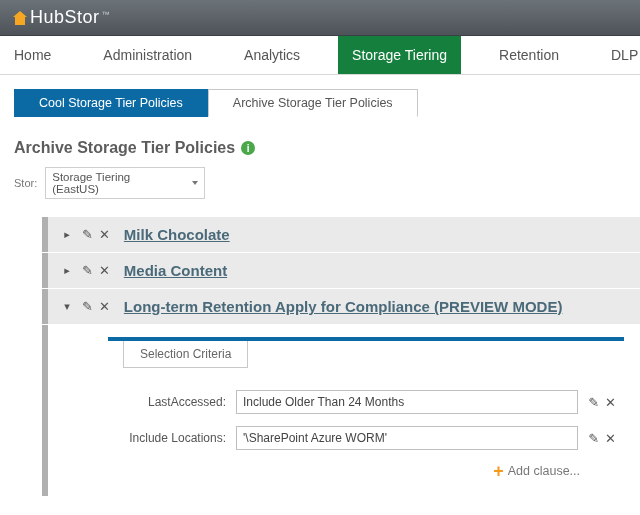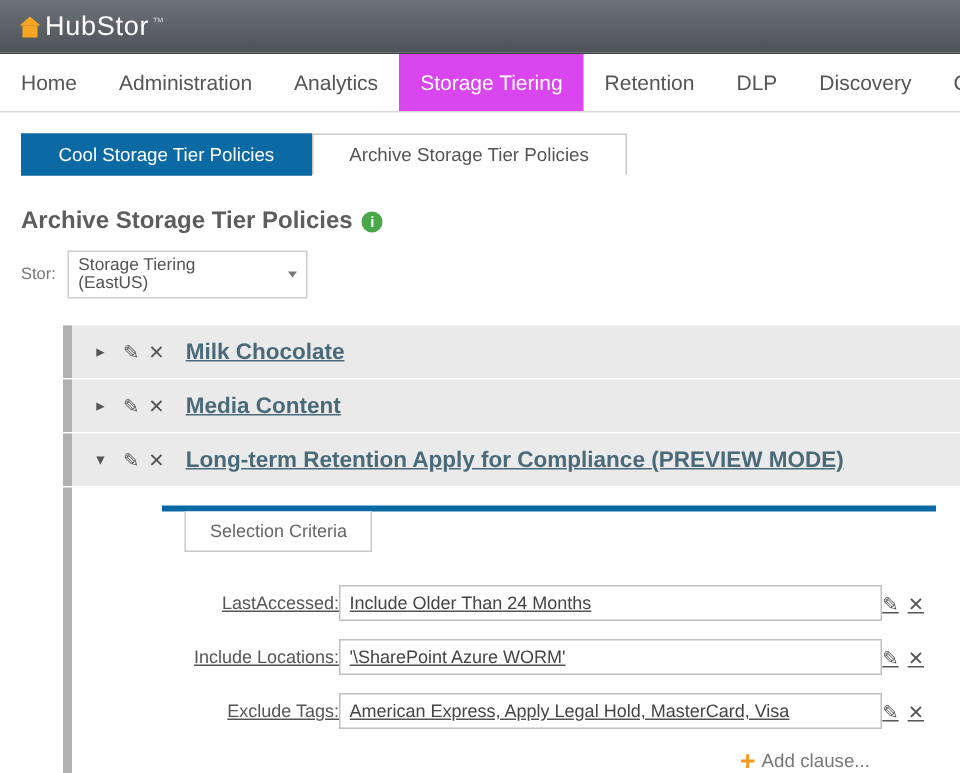--- a/index.html
+++ b/index.html
@@ -26,30 +26,31 @@
     gap: 0;
   }
   .brand-icon svg { display:block; }
   .brand-text { color: #fff; font-size: 18px; font-weight: 400; letter-spacing: .5px; }
   .brand-tm { color:#ccc; font-size:8px; margin-left:2px; margin-top:-6px;}
   
   .topnav {
     display: flex;
     border-bottom: 1px solid #d8d8d8;
     background:#fff;
+    gap:24px;
   }
   .topnav-item {
     padding: 11px 14px;
     font-size: 14px;
     color: #555;
     cursor: pointer;
     white-space: nowrap;
   }
   .topnav-item.active {
-    background: #d946ef;
+    background: #15803d;
     color: #fff;
   }
   
   .tabs-row {
     margin: 14px 0 0 14px;
     display: flex;
   }
   .tab {
     font-size: 12.5px;
     padding: 6px 24px;
@@ -122,21 +123,21 @@
   .expanded-gutter { width:6px; background:#b0b0b0; }
   .expanded-body { flex:1; padding:12px 16px 16px 60px; }
   .criteria-tabbar { background:#0b6aa3; height:4px; position:relative; margin-bottom:0;}
   .criteria-tabhost { display:flex;margin-left:15px; }
   .criteria-tab {
     background:#fff; border:1px solid #c8c8c8; border-top:none;
     padding:6px 16px; font-size:12px; color:#666;
     position:relative; top:0;
   }
   .criteria-content { padding:22px 8px 0 8px; }
-  .crit-row { display:flex; align-items:center; margin-bottom:12px;text-decoration:underline; }
+  .crit-row { display:flex; align-items:center; gap:10px; margin-bottom:12px; }
   .crit-label { width:110px; text-align:right; font-size:12px; color:#555; }
   .crit-input {
     flex:1; border:1px solid #bfbfbf; padding:4px 6px; font-size:12px; color:#444; background:#fff;
     height:24px;
   }
   .crit-actions { display:flex; gap:6px; color:#555; }
   .crit-actions span { cursor:pointer; font-size:13px; }
   .add-clause {
     display:flex; justify-content:flex-end; align-items:center; gap:4px;
     color:#777; font-size:12.5px; margin:6px 36px 0 0; cursor:pointer;
@@ -244,28 +245,20 @@
 
       <div class="crit-row">
         <div class="crit-label">Include Locations:</div>
         <input class="crit-input" value="'\SharePoint Azure WORM'" style="">
         <div class="crit-actions">
           <span class="pencil"></span>
           <span class="xmark"></span>
         </div>
       </div>
 
-      <div class="crit-row">
-        <div class="crit-label">Exclude Tags:</div>
-        <input class="crit-input" value="American Express, Apply Legal Hold, MasterCard, Visa" style="">
-        <div class="crit-actions">
-          <span class="pencil"></span>
-          <span class="xmark"></span>
-        </div>
-      </div>
 
       <div class="add-clause">
         <span class="plus">+</span>
         <span>Add clause...</span>
       </div>
     </div>
   </div>
 </div>
 
 </body></html>

